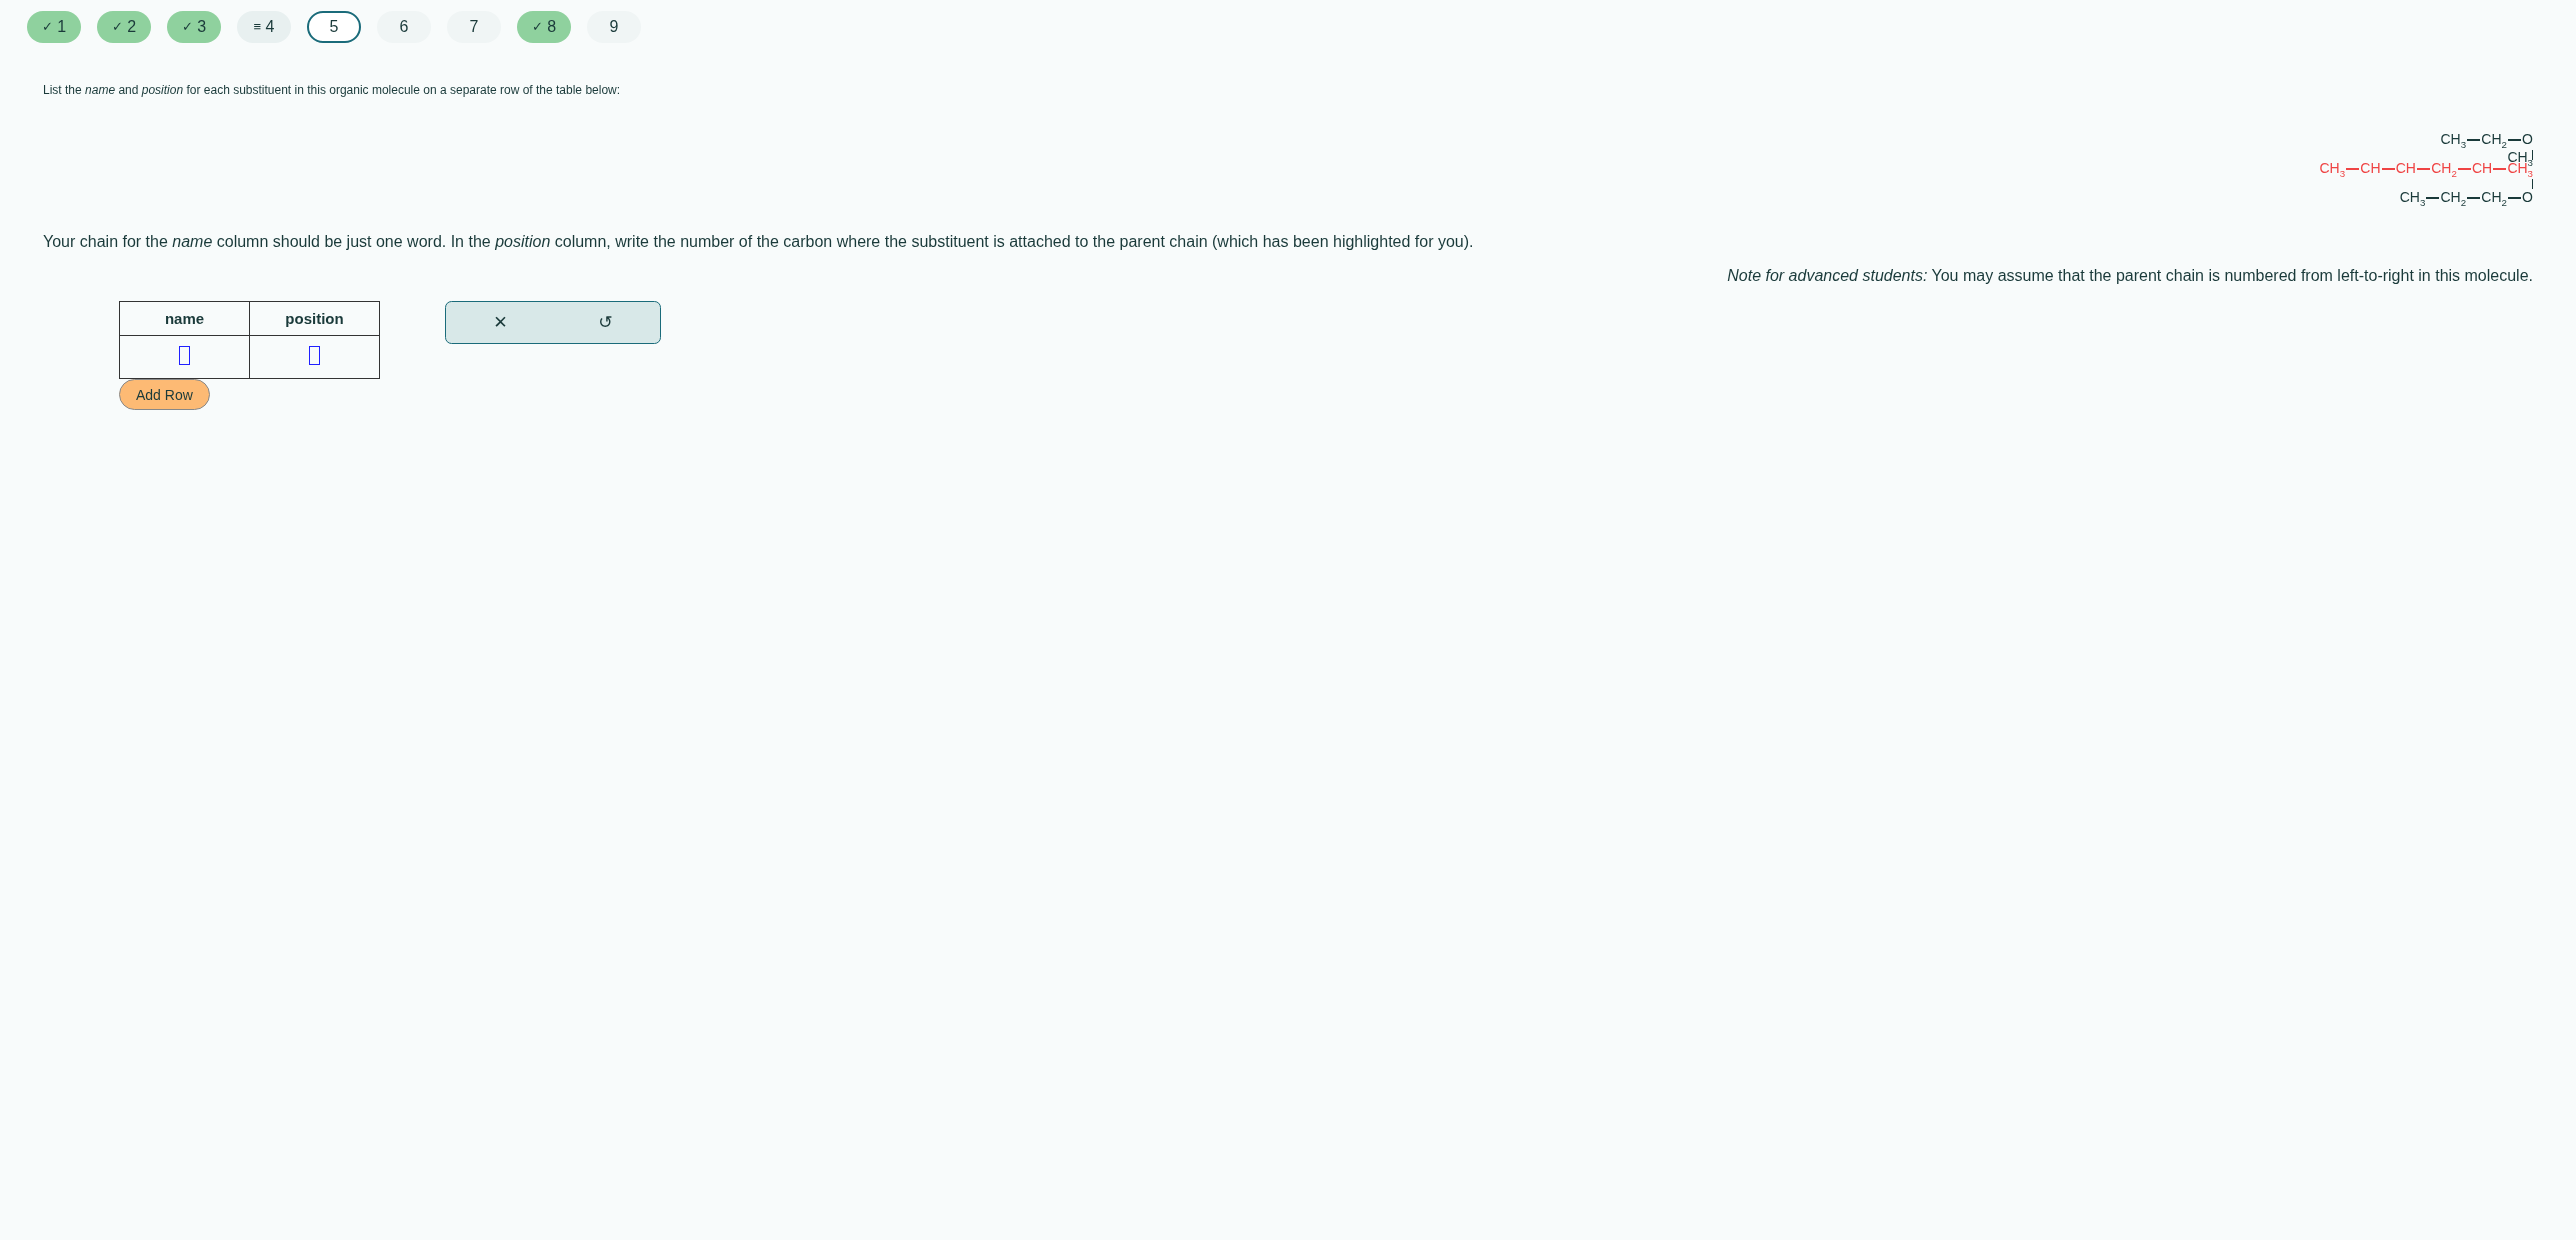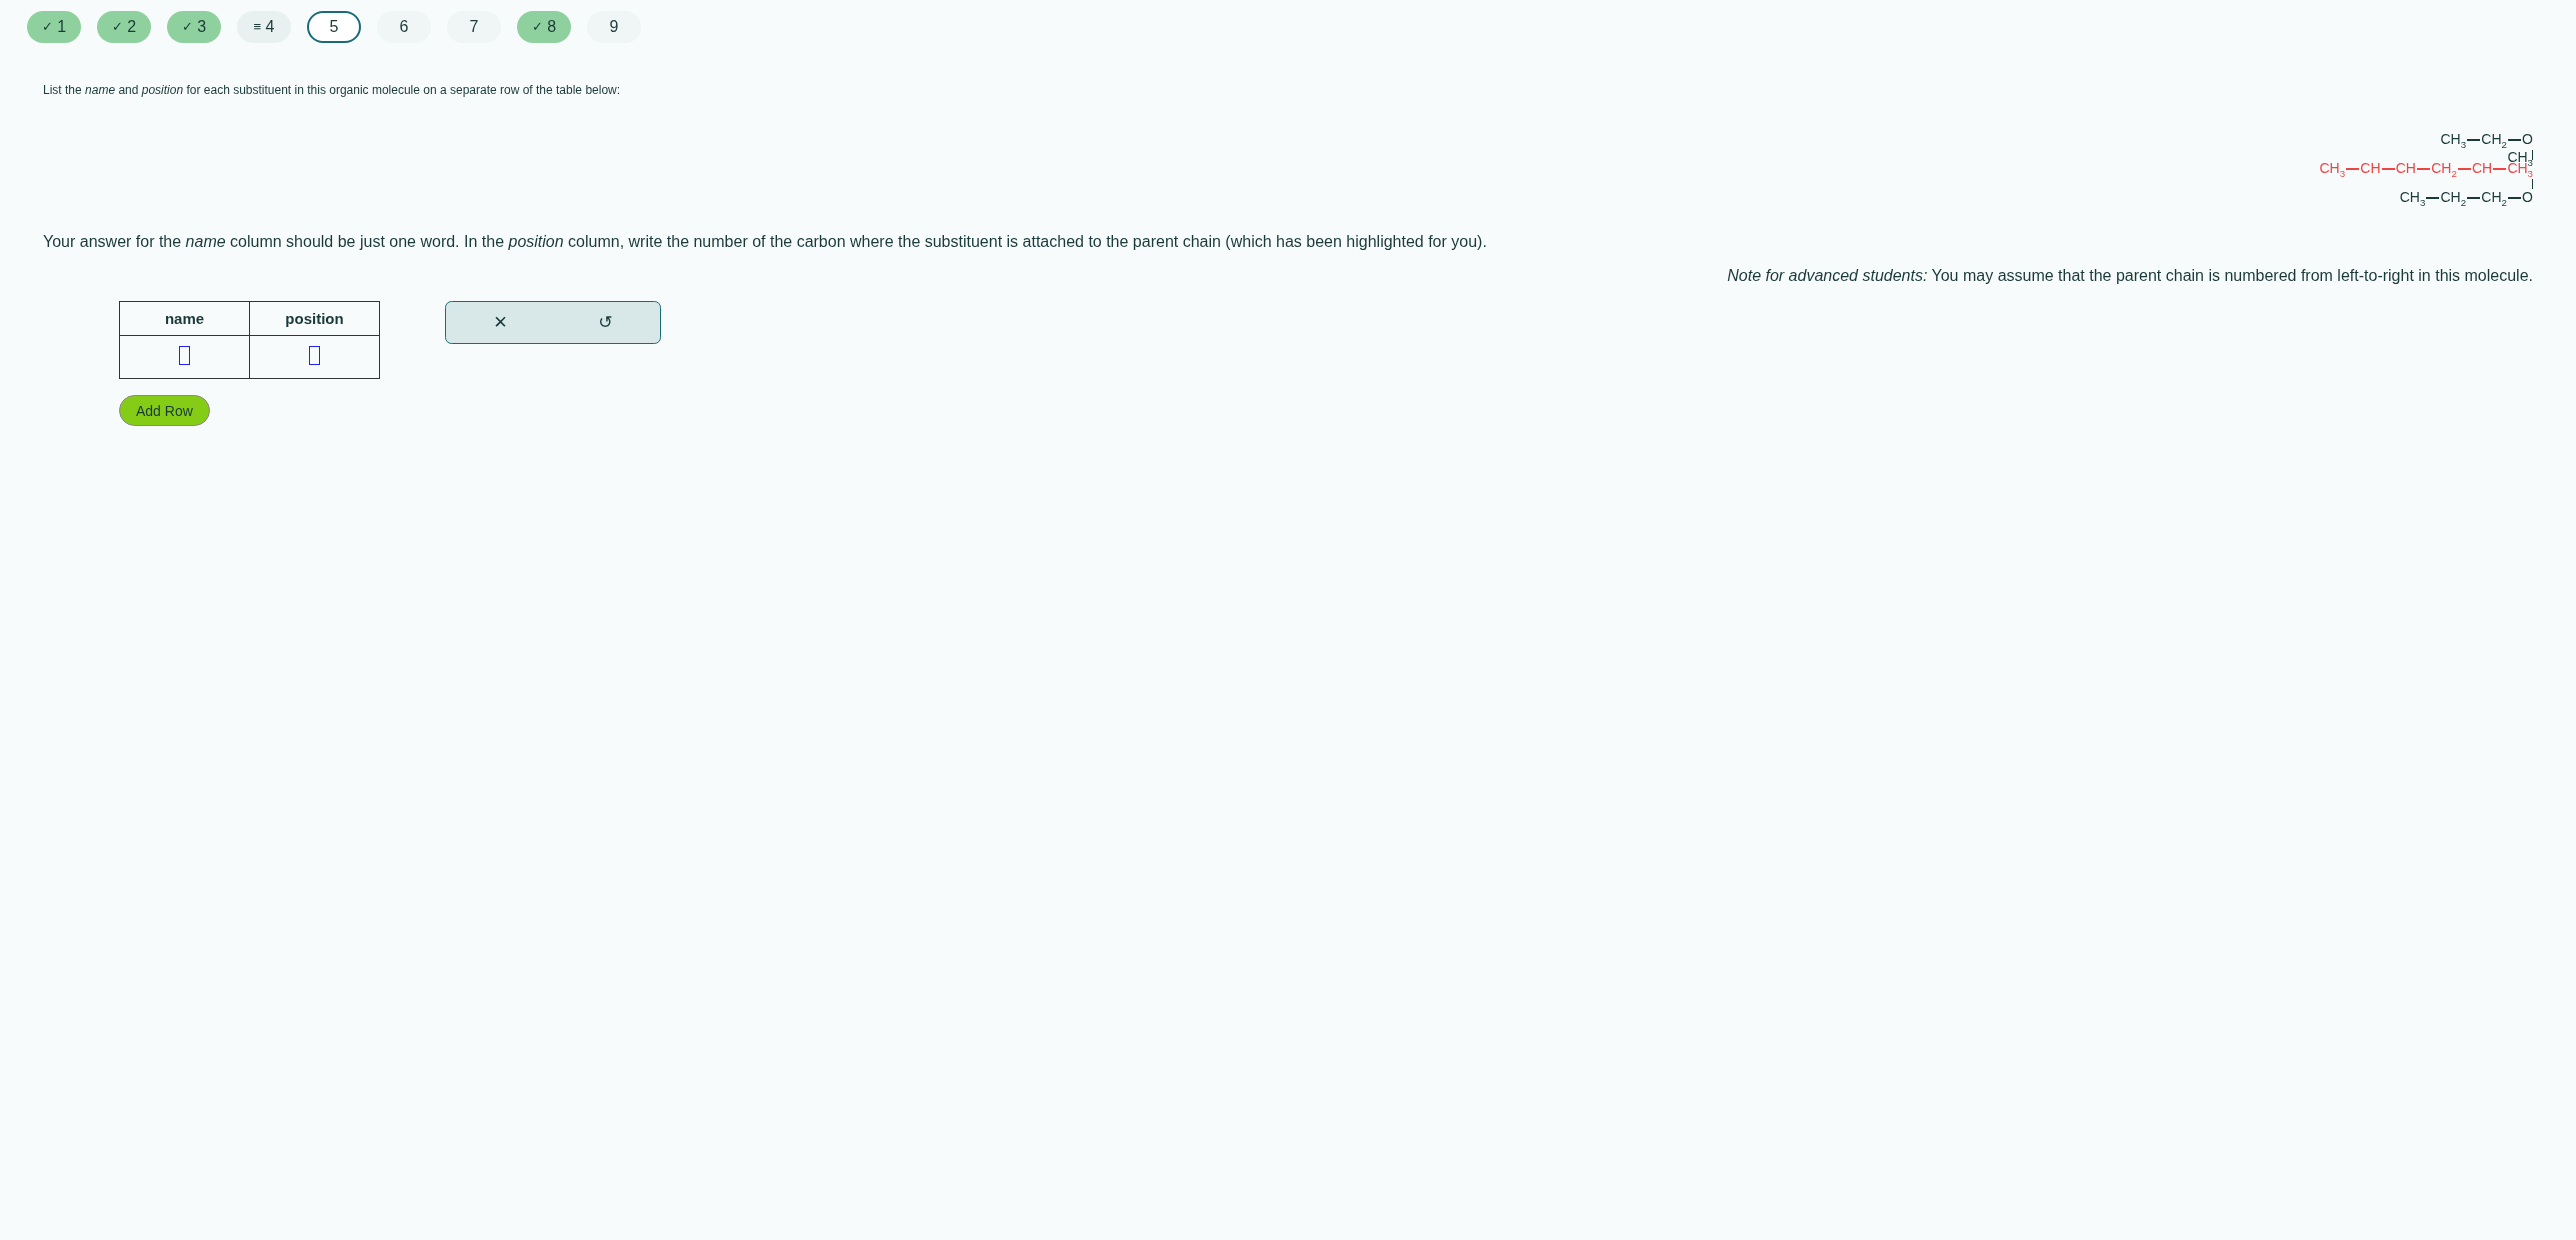--- a/index.html
+++ b/index.html
@@ -21,21 +21,21 @@
 .mol-red { color: #ef4444; }
 .mol-sub { font-size: 9.7px; vertical-align: sub; }
 .instructions { font-size: 16px; line-height: 1.5; margin-bottom: 13.5px; }
 .note { font-style: italic; font-size: 16px; margin-bottom: 13.5px; text-align: right; }
 .answer-section { display: flex; gap: 65px; align-items: flex-start; margin-top: 16px; margin-left: 76px; }
 .answer-table { border-collapse: collapse; }
 .answer-table th, .answer-table td { border: 1.1px solid #333; padding: 8px 21.6px; text-align: center; font-size: 15px; }
 .answer-table th { font-weight: bold; }
 .answer-table td { height: 43px; min-width: 130px; }
 .input-placeholder { display: inline-block; width: 10.8px; height: 19px; border: 1.6px solid #2020ff; }
-.add-row-btn { margin-top: 16px; padding: 6.5px 16px; border: 1.1px solid #888; border-radius: 16px; background: #84cc16; font-size: 14px; cursor: pointer; color: #1a3a3a; }
+.add-row-btn { padding: 6.5px 16px; border: 1.1px solid #888; border-radius: 16px; background: #fdba74; font-size: 14px; cursor: pointer; color: #1a3a3a; }
 .toolbar { display: flex; gap: 0; border: 1.6px solid #1a6b7a; border-radius: 6.5px; background: #d8e8e8; padding: 2.2px; height: 43px; width: 216px; }
 .toolbar-btn { flex: 1; display: flex; align-items: center; justify-content: center; font-size: 17.3px; cursor: pointer; color: #1a3a3a; border-radius: 4.3px; }
 .bond-h { display: inline-block; width: 13px; height: 1.6px; background: currentColor; vertical-align: middle; margin: 0 1.1px; }
 .vbond { display: inline-block; width: 1.1px; height: 9.7px; background: currentColor; vertical-align: top; }
 </style>
 </head>
 <body>
 
 <div class="nav-container">
   <div class="nav-pill completed">
@@ -97,21 +97,21 @@
     <div class="molecule-row" style="height:9.7px;">
       <span class="mol-text" style="width:138px;"></span>
       <span class="vbond"></span>
     </div>
     <div class="molecule-row">
       <span class="mol-text">CH<span class="mol-sub">3</span><span class="bond-h"></span>CH<span class="mol-sub">2</span><span class="bond-h"></span>CH<span class="mol-sub">2</span><span class="bond-h"></span>O</span>
     </div>
   </div>
 
   <p class="instructions">
-    <span>Your answer for the </span><em>name</em><span> column should be just one word. In the </span><em>position</em><span> column, write the number of the carbon where the substituent is attached to the parent chain (which has been highlighted for you).</span>
+    <span>Your chain for the </span><em>name</em><span> column should be just one word. In the </span><em>position</em><span> column, write the number of the carbon where the substituent is attached to the parent chain (which has been highlighted for you).</span>
   </p>
 
   <p class="note">
     <span>Note for advanced students:</span><span style="font-style:normal;"> You may assume that the parent chain is numbered from left-to-right in this molecule.</span>
   </p>
 
 
   <div class="answer-section">
     <div>
       <table class="answer-table">

